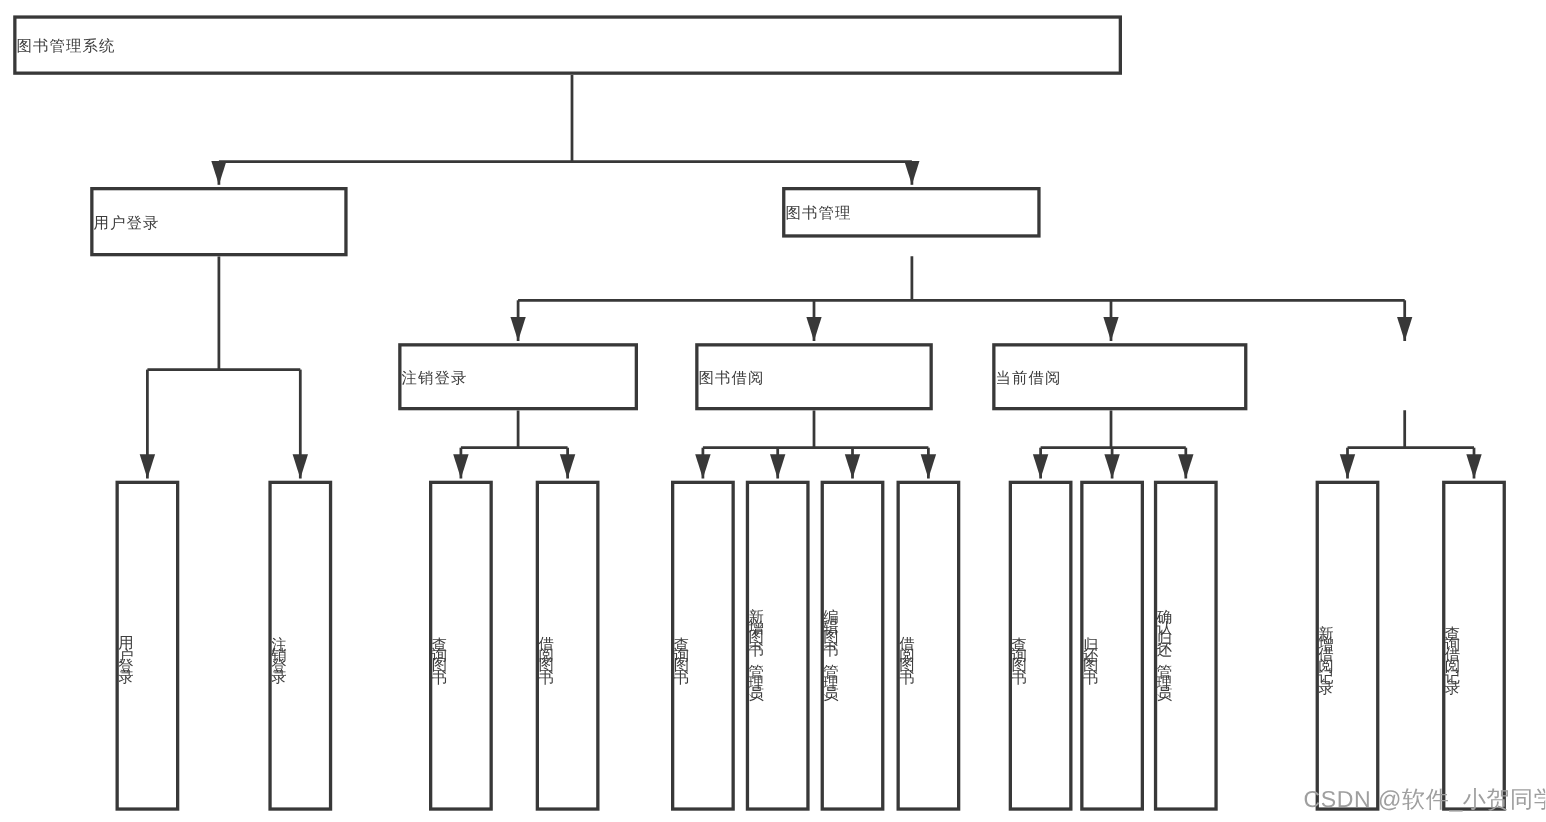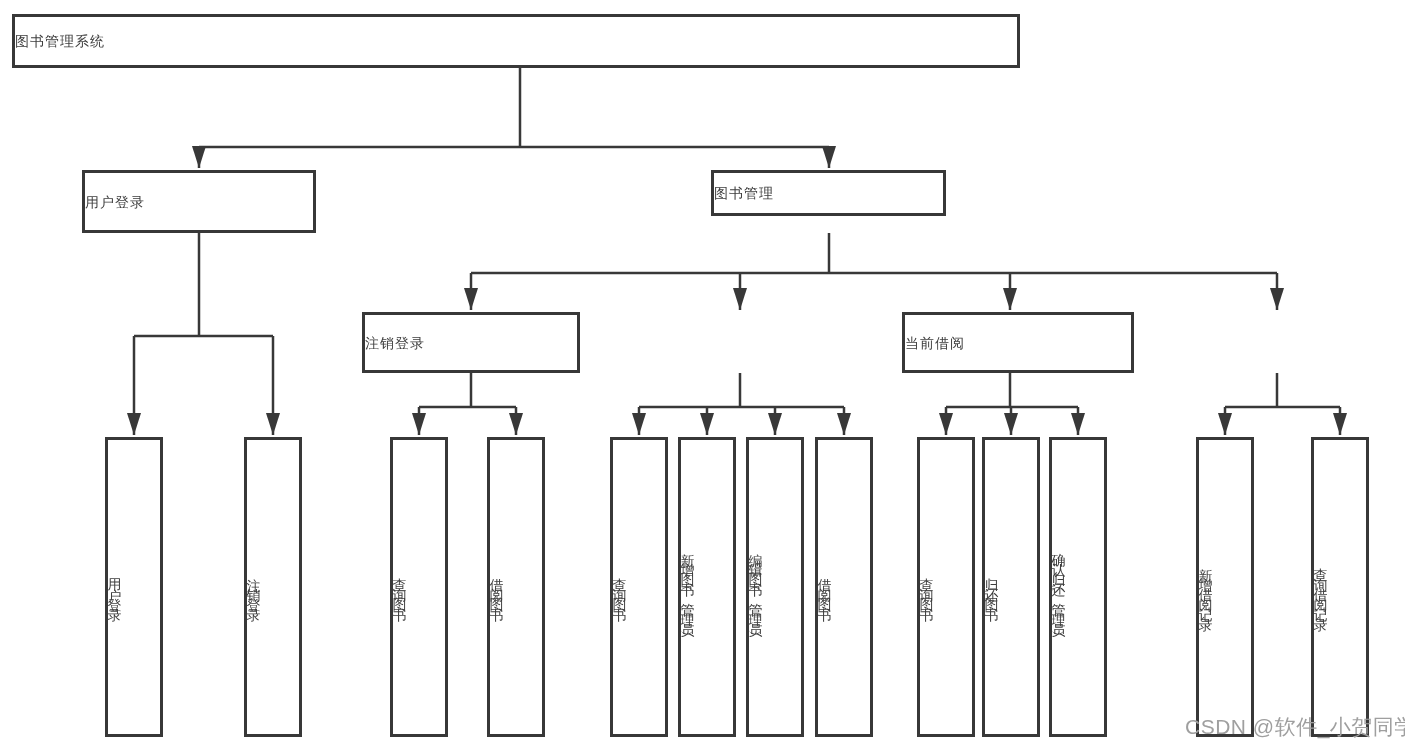--- a/index.html
+++ b/index.html
@@ -112,20 +112,23 @@
   <div class="box h" style="left:82px; top:170px; width:234px; height:63px;">
     <span>用户登录</span>
   </div>
   <div class="box h" style="left:711px; top:170px; width:235px; height:46px;">
     <span>图书管理</span>
   </div>
 
   <div class="box h" style="left:362px; top:312px; width:218px; height:61px;">
     <span>注销登录</span>
   </div>
+  <div class="box h" style="left:632px; top:312px; width:216px; height:61px;">
+    <span>图书借阅</span>
+  </div>
   <div class="box h" style="left:902px; top:312px; width:232px; height:61px;">
     <span>当前借阅</span>
   </div>
 
   <div class="box v" style="left:105px;">
     <span>用户登录</span>
   </div>
   <div class="box v" style="left:244px;">
     <span>注销登录</span>
   </div>

